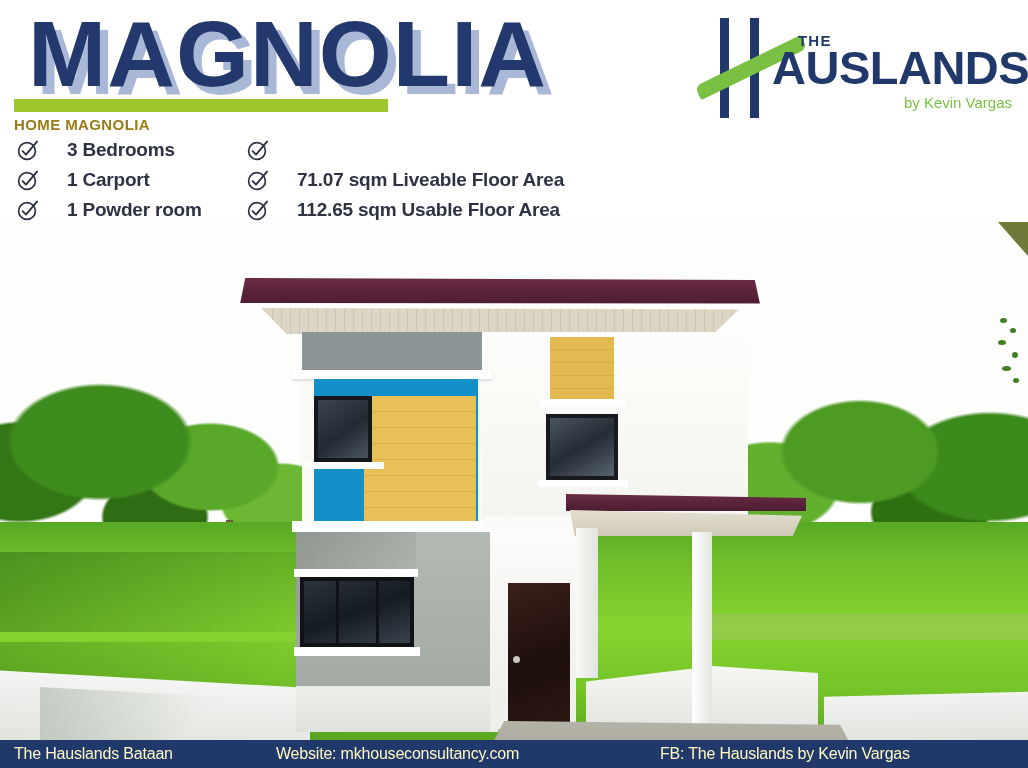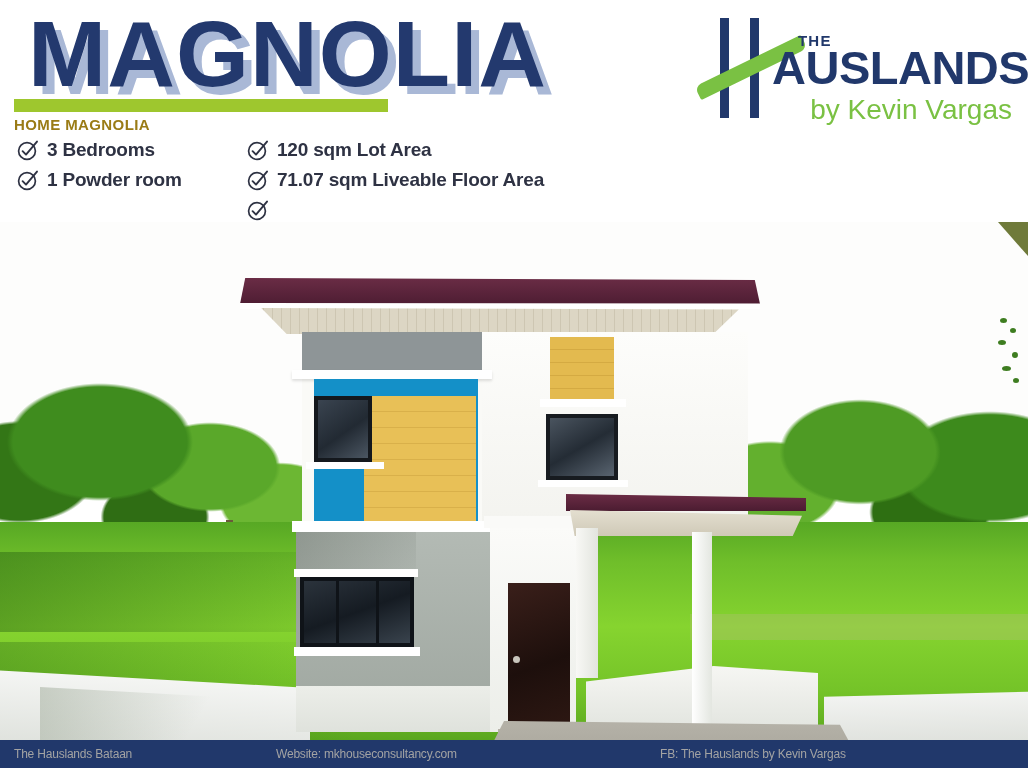--- a/index.html
+++ b/index.html
@@ -54,29 +54,29 @@
   }
   .logo-main {
     position:absolute; left:66px; top:30px;
     font-family:"Liberation Sans",sans-serif;
     font-size:47px; line-height:47px; font-weight:bold; letter-spacing:-0.5px;
     color:#21386b; white-space:nowrap;
   }
   .logo-sub {
     position:absolute; right:2px; top:80px;
     font-family:"Liberation Sans",sans-serif;
-    font-size:28px; font-weight:normal; color:#7ac143; white-space:nowrap;
+    font-size:15px; font-weight:normal; color:#7ac143; white-space:nowrap;
   }
 
   
   .features { position:absolute; left:0; top:138px; width:1028px; height:110px; }
   .feat-col { position:absolute; top:0; }
   .feat-col.left { left:16px; }
   .feat-col.right { left:246px; }
-  .feat-item { display:flex; align-items:center; margin-bottom:6px; }
+  .feat-item { display:flex; align-items:center; margin-bottom:6px;gap:20px; }
   .feat-item .label {
     font-family:"Liberation Sans",sans-serif;
     font-size:19px; font-weight:bold; color:#2e3243;
     letter-spacing:-0.2px; white-space:nowrap;
   }
   .check-icon { width:24px; height:24px; margin-right:7px; flex:0 0 24px; }
   .check-icon svg { display:block; }
 
   
   .photo { position:absolute; left:0; top:222px; width:1028px; height:518px; overflow:hidden; background:#ffffff; }
@@ -304,21 +304,21 @@
     position:absolute; display:block; background:#3e7d20; border-radius:50%;
   }
 
   
   .footer {
     position:absolute; left:0; top:740px; width:1028px; height:28px;
     background:#21386b; display:flex; align-items:center;
   }
   .footer-item {
     font-family:"Liberation Sans",sans-serif;
-    font-size:12px; color:#a3a3a3; white-space:nowrap;
+    font-size:16px; color:#fef9c3; white-space:nowrap;
     letter-spacing:-0.2px;
   }
   .f1 { position:absolute; left:14px; }
   .f2 { position:absolute; left:276px; }
   .f3 { position:absolute; left:660px; }
 </style>
 </head>
 <body>
 
 <div class="page">
@@ -353,50 +353,59 @@
         </span>
         <span class="label">3 Bedrooms</span>
       </div>
       <div class="feat-item">
         <span class="check-icon">
           <svg width="24" height="24" viewBox="0 0 24 24">
               <circle cx="11" cy="13" r="8.4" fill="none" stroke="#2e3243" stroke-width="1.7"></circle>
               <path d="M6.6 13.2 L10 16.6 L21 3.6" fill="none" stroke="#2e3243" stroke-width="1.9" stroke-linecap="round" stroke-linejoin="round"></path>
             </svg>
         </span>
+        <span class="label">1 Carport</span>
+      </div>
+      <div class="feat-item">
+        <span class="check-icon">
+          <svg width="24" height="24" viewBox="0 0 24 24">
+              <circle cx="11" cy="13" r="8.4" fill="none" stroke="#2e3243" stroke-width="1.7"></circle>
+              <path d="M6.6 13.2 L10 16.6 L21 3.6" fill="none" stroke="#2e3243" stroke-width="1.9" stroke-linecap="round" stroke-linejoin="round"></path>
+            </svg>
+        </span>
         <span class="label">1 Powder room</span>
       </div>
     </div>
 
     <div class="feat-col right">
       <div class="feat-item">
         <span class="check-icon">
           <svg width="24" height="24" viewBox="0 0 24 24">
               <circle cx="11" cy="13" r="8.4" fill="none" stroke="#2e3243" stroke-width="1.7"></circle>
               <path d="M6.6 13.2 L10 16.6 L21 3.6" fill="none" stroke="#2e3243" stroke-width="1.9" stroke-linecap="round" stroke-linejoin="round"></path>
             </svg>
         </span>
-        <span class="label">120 sqm Lot Area</span>
       </div>
       <div class="feat-item">
         <span class="check-icon">
           <svg width="24" height="24" viewBox="0 0 24 24">
               <circle cx="11" cy="13" r="8.4" fill="none" stroke="#2e3243" stroke-width="1.7"></circle>
               <path d="M6.6 13.2 L10 16.6 L21 3.6" fill="none" stroke="#2e3243" stroke-width="1.9" stroke-linecap="round" stroke-linejoin="round"></path>
             </svg>
         </span>
         <span class="label">71.07 sqm Liveable Floor Area</span>
       </div>
       <div class="feat-item">
         <span class="check-icon">
           <svg width="24" height="24" viewBox="0 0 24 24">
               <circle cx="11" cy="13" r="8.4" fill="none" stroke="#2e3243" stroke-width="1.7"></circle>
               <path d="M6.6 13.2 L10 16.6 L21 3.6" fill="none" stroke="#2e3243" stroke-width="1.9" stroke-linecap="round" stroke-linejoin="round"></path>
             </svg>
         </span>
+        <span class="label">112.65 sqm Usable Floor Area</span>
       </div>
     </div>
   </div>
 
   <div class="photo">
     <div class="sky"></div>
     <div class="treeline"></div>
     <span class="trunk" style="left:120px;top:300px;width:10px;height:80px;"></span>
     <span class="trunk" style="left:226px;top:298px;width:7px;height:72px;"></span>
     <span class="trunk" style="left:1000px;top:300px;width:8px;height:60px;"></span>

